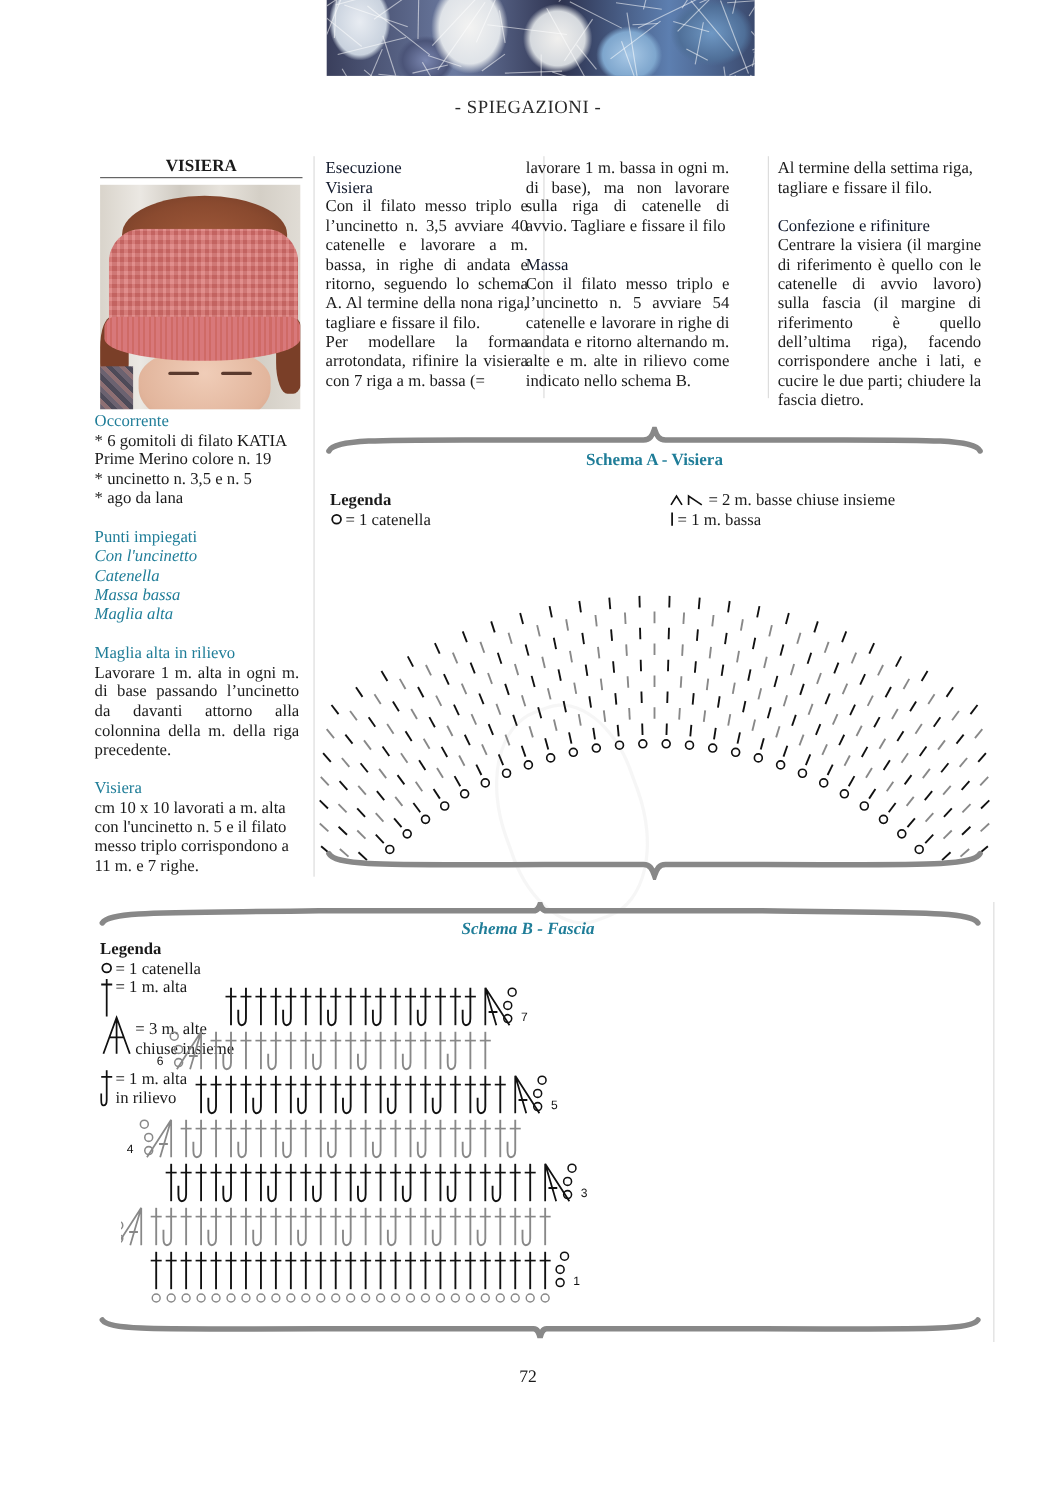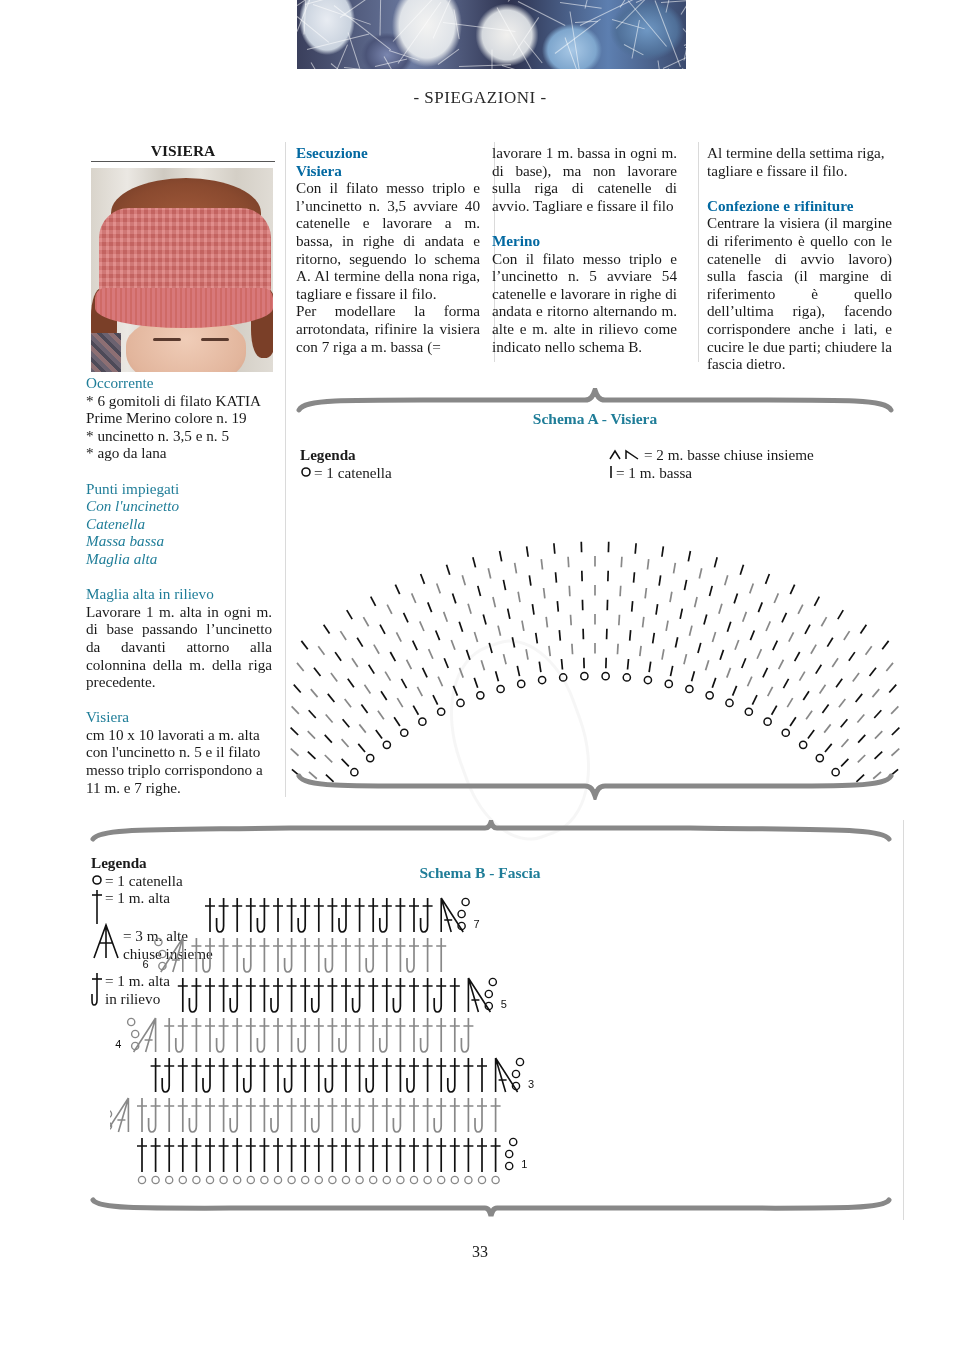--- a/index.html
+++ b/index.html
@@ -16,21 +16,21 @@
       radial-gradient(ellipse 35px 30px at 90px 55px, #7b87b0 0%, #4b5478 60%, transparent 75%),
       linear-gradient(90deg, #3a3f5c 0%, #6b7aa0 30%, #2e3350 55%, #5d7fb0 80%, #3b4a6e 100%);
   }
   .banner-fiber { position:absolute; height:1px; background: rgba(255,255,255,0.55); transform-origin: left center; }
 
   .page-header { position: absolute; left: 0; top: 88px; width: 960px; text-align: center;
     font-size: 17px; letter-spacing: 0.5px; color: #2a2a2a; }
 
   .col { position: absolute; font-size: 15.2px; line-height: 17.6px; }
   .col p { margin: 0; }
-  .teal { color: #0369a1; font-weight: bold; }
+  .teal { color: #0f172a; font-weight: normal; }
   .teal-n { color: #1f7d98; }
   .teal-i { color: #1f7d98; font-style: italic; }
   .just { text-align: justify; }
   .gap { height: 17.6px; }
 
   .left-title { position: absolute; left: 91px; top: 142px; width: 184px; text-align: center;
     font-weight: bold; font-size: 15.5px; }
   .left-rule { position: absolute; left: 91px; top: 161px; width: 184px; height: 1px; background: #555; }
   .photo { position: absolute; left: 91px; top: 168px; width: 182px; height: 204px; overflow: hidden;
     background: linear-gradient(90deg, #d9d4cb 0%, #ebe8e3 20%, #cfcac1 40%, #e7e3dc 60%, #d4cfc6 80%, #e0dcd5 100%); }
@@ -171,24 +171,24 @@
 <div class="vsep" style="left:698px; top:142px; height:220px;"></div>
 <div class="vsep" style="left:903px; top:820px; height:400px;"></div>
 
 <div class="col" style="left:296px; top:144px; width:184px;">
   <p class="teal">Esecuzione</p>
   <p class="teal">Visiera</p>
   <p class="just">Con il filato messo triplo e l’uncinetto n. 3,5 avviare 40 catenelle e lavorare a m. bassa, in righe di andata e ritorno, seguendo lo schema A. Al termine della nona riga, tagliare e fissare il filo.</p>
   <p class="just">Per modellare la forma arrotondata, rifinire la visiera con 7 riga a m. bassa (=</p>
 </div>
 
-<div class="col" style="left:492px; top:144px; width:185px;">
+<div class="col" style="left:478px; top:144px; width:185px;">
   <p class="just">lavorare 1 m. bassa in ogni m. di base), ma non lavorare sulla riga di catenelle di avvio. Tagliare e fissare il filo</p>
   <div class="gap"></div>
-  <p class="teal">Merino</p>
+  <p class="teal">Massa</p>
   <p class="just">Con il filato messo triplo e l’uncinetto n. 5 avviare 54 catenelle e lavorare in righe di andata e ritorno alternando m. alte e m. alte in rilievo come indicato nello schema B.</p>
 </div>
 
 <div class="col" style="left:707px; top:144px; width:185px;">
   <p>Al termine della settima riga, tagliare e fissare il filo.</p>
   <div class="gap"></div>
   <p class="teal">Confezione e rifiniture</p>
   <p class="just">Centrare la visiera (il margine di riferimento è quello con le catenelle di avvio lavoro) sulla fascia (il margine di riferimento è quello dell’ultima riga), facendo corrispondere anche i lati, e cucire le due parti; chiudere la fascia dietro.</p>
 </div>
 
@@ -615,21 +615,21 @@
 
 <div class="watermark"></div>
 
 <svg class="brace" style="left:295px; top:772px;" width="600" height="28">
   <path d="M4,4 C10,16 60,14 200,14 L290,14 C296,14 298,18 300,24 C302,18 304,14 310,14 L400,14 C540,14 590,16 596,4" stroke="#888" stroke-width="5" fill="none" stroke-linecap="round"></path>
 </svg>
 
 <svg class="brace" style="left:90px; top:820px;" width="802" height="22">
   <path d="M3,19 C10,8 60,10 200,8 L395,8 C399,8 400,5 401,2 C402,5 403,8 407,8 L600,8 C740,10 792,8 799,19" stroke="#888" stroke-width="5" fill="none" stroke-linecap="round"></path>
 </svg>
-<div class="schema-title" style="left:380px; top:864px; width:200px;">Schema B - Fascia</div>
+<div class="schema-title" style="left:380px; top:836px; width:200px;font-style:italic;">Schema B - Fascia</div>
 
 <div class="legend" style="left:91px; top:854px; width:190px;">
   <div class="lg-title">Legenda</div>
   <div class="legend-row">
     <span class="sym">
         <svg width="12" height="12">
           <circle cx="6" cy="6" r="4" stroke="#111" stroke-width="1.6" fill="none"></circle>
         </svg>
       </span>
     <span>= 1 catenella</span>
@@ -1047,13 +1047,13 @@
     <circle cx="351.59999999999997" cy="46" r="3.6" stroke="#111" stroke-width="1.4" fill="none"></circle>
     <circle cx="351.59999999999997" cy="34" r="3.6" stroke="#111" stroke-width="1.4" fill="none"></circle>
     <circle cx="355.59999999999997" cy="22" r="3.6" stroke="#111" stroke-width="1.4" fill="none"></circle>
     <text x="363.59999999999997" y="48" font-size="11" font-family="Liberation Sans, sans-serif" fill="#111">7</text>
   </svg>
 
 <svg class="brace" style="left:90px; top:1196px;" width="802" height="24">
   <path d="M3,4 C10,14 60,12 200,12 L395,12 C399,12 400,16 401,20 C402,16 403,12 407,12 L600,12 C740,12 792,14 799,4" stroke="#888" stroke-width="5" fill="none" stroke-linecap="round"></path>
 </svg>
 
-<div class="page-number">33</div>
+<div class="page-number">72</div>
 
 </body></html>

